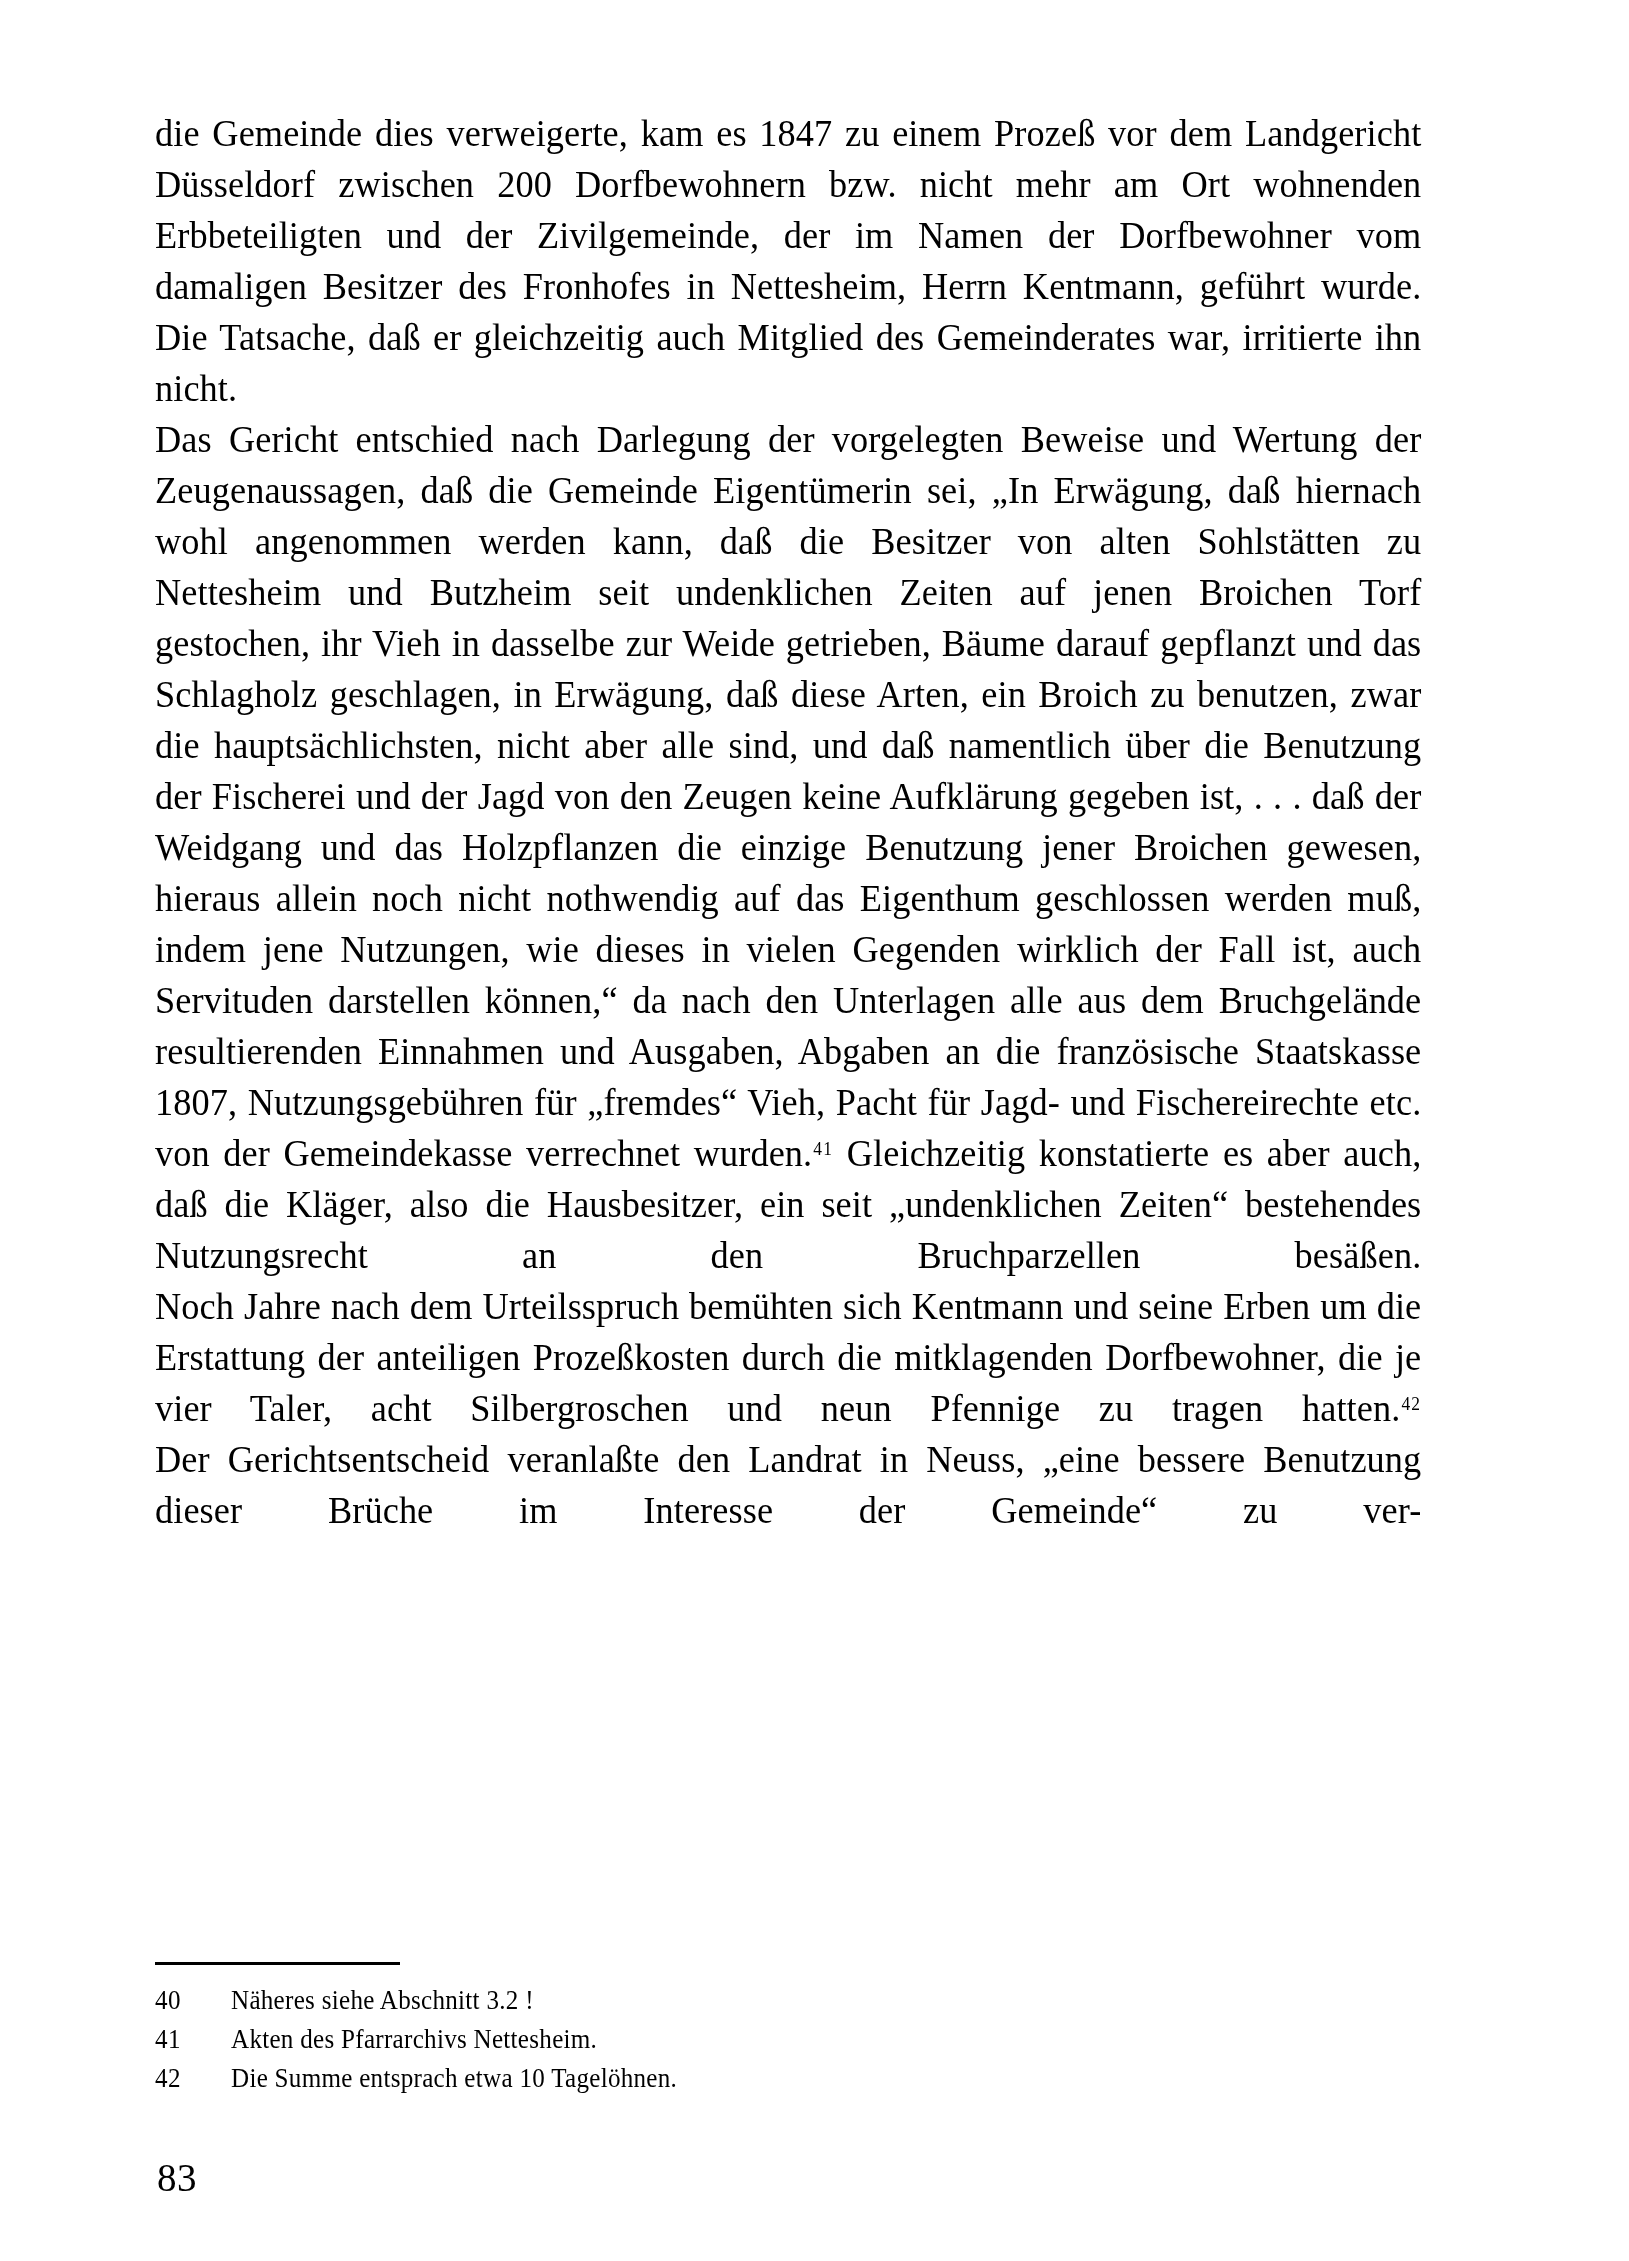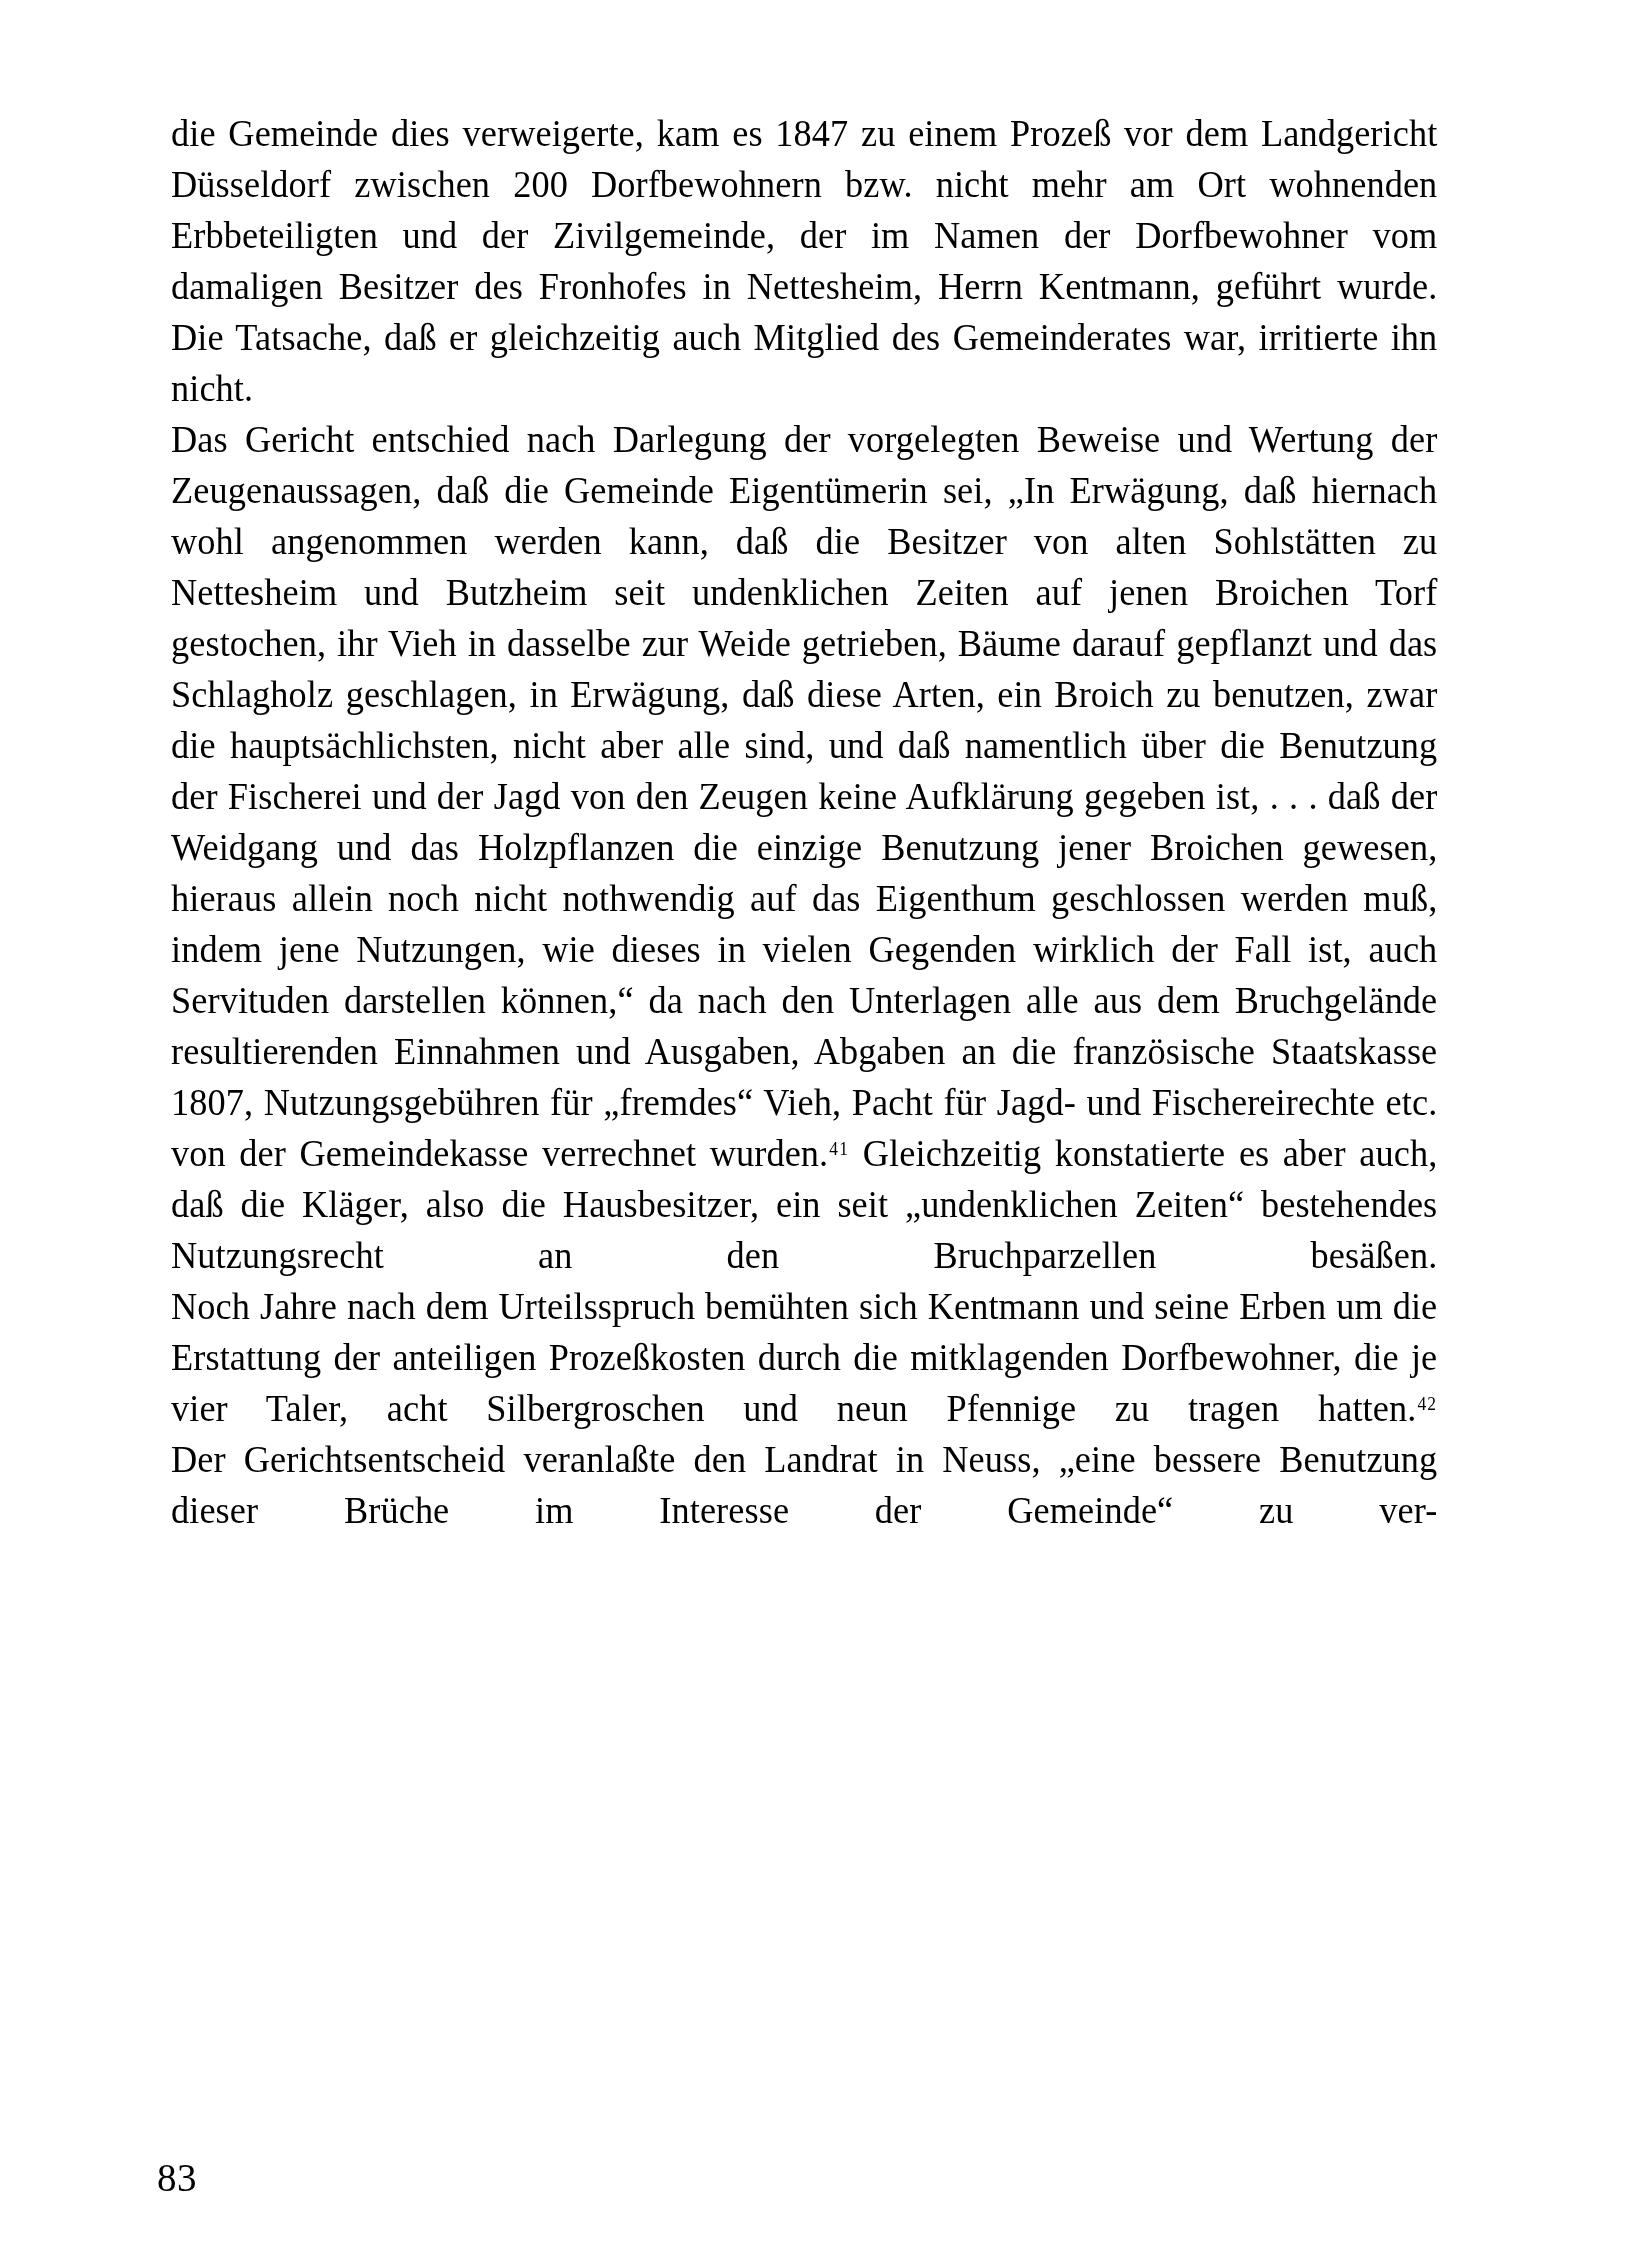--- a/index.html
+++ b/index.html
@@ -19,21 +19,20 @@
     font-family: "Liberation Serif", "DejaVu Serif", serif;
     color: #000000;
   }
 
   
   .text-column {
     position: absolute;
     left: 155px;
     top: 108px;
     width: 1326px;
-    margin-left: 16px;
   }
 
   .body-paragraph {
     font-size: 38px;
     line-height: 51px;
     text-align: justify;
     text-justify: inter-word;
     margin: 0;
     font-weight: 400;
     letter-spacing: 0.1px;
@@ -118,17 +117,37 @@
     <p class="body-paragraph justify-last">die Gemeinde dies verweigerte, kam es 1847 zu einem Prozeß vor dem Landgericht Düsseldorf zwischen 200 Dorfbewohnern bzw. nicht mehr am Ort wohnenden Erbbeteiligten und der Zivilgemeinde, der im Namen der Dorfbewohner vom damaligen Besitzer des Fronhofes in Nettesheim, Herrn Kentmann, geführt wurde. Die Tatsache, daß er gleichzeitig auch Mitglied des Gemeinderates war, irritierte ihn nicht.</p>
 
     <p class="body-paragraph justify-last"><span>Das Gericht entschied nach Darlegung der vorgelegten Beweise und Wertung der Zeugenaussagen, daß die Gemeinde Eigentümerin sei, „In Erwägung, daß hiernach wohl angenommen werden kann, daß die Besitzer von alten Sohlstätten zu Nettesheim und Butzheim seit undenklichen Zeiten auf jenen Broichen Torf gestochen, ihr Vieh in dasselbe zur Weide getrieben, Bäume darauf gepflanzt und das Schlagholz geschlagen, in Erwägung, daß diese Arten, ein Broich zu benutzen, zwar die hauptsächlichsten, nicht aber alle sind, und daß namentlich über die Benutzung der Fischerei und der Jagd von den Zeugen keine Aufklärung gegeben ist, . . . daß der Weidgang und das Holzpflanzen die einzige Benutzung jener Broichen gewesen, hieraus allein noch nicht nothwendig auf das Eigenthum geschlossen werden muß, indem jene Nutzungen, wie dieses in vielen Gegenden wirklich der Fall ist, auch Servituden darstellen können,“ da nach den Unterlagen alle aus dem Bruchgelände resultierenden Einnahmen und Ausgaben, Abgaben an die französische Staatskasse 1807, Nutzungsgebühren für „fremdes“ Vieh, Pacht für Jagd- und Fischereirechte etc. von der Gemeindekasse verrechnet wurden.</span><sup class="fn-ref">41</sup><span> Gleichzeitig konstatierte es aber auch, daß die Kläger, also die Hausbesitzer, ein seit „undenklichen Zeiten“ bestehendes Nutzungsrecht an den Bruchparzellen besäßen.</span></p>
 
     <p class="body-paragraph justify-last"><span>Noch Jahre nach dem Urteilsspruch bemühten sich Kentmann und seine Erben um die Erstattung der anteiligen Prozeßkosten durch die mitklagenden Dorfbewohner, die je vier Taler, acht Silbergroschen und neun Pfennige zu tragen hatten.</span><sup class="fn-ref">42</sup><span></span></p>
 
     <p class="body-paragraph justify-last">Der Gerichtsentscheid veranlaßte den Landrat in Neuss, „eine bessere Benutzung dieser Brüche im Interesse der Gemeinde“ zu ver-</p>
 
   </div>
 
+  <div class="footnote-block">
+
+    <hr class="footnote-rule">
+
+    <div class="footnote-row">
+      <span class="footnote-num">40</span>
+      <span class="footnote-text">Näheres siehe Abschnitt 3.2 !</span>
+    </div>
+
+    <div class="footnote-row">
+      <span class="footnote-num">41</span>
+      <span class="footnote-text">Akten des Pfarrarchivs Nettesheim.</span>
+    </div>
+
+    <div class="footnote-row">
+      <span class="footnote-num">42</span>
+      <span class="footnote-text">Die Summe entsprach etwa 10 Tagelöhnen.</span>
+    </div>
+
+  </div>
 
   <div class="page-folio">83</div>
 
 </div>
 
 
 </body></html>

